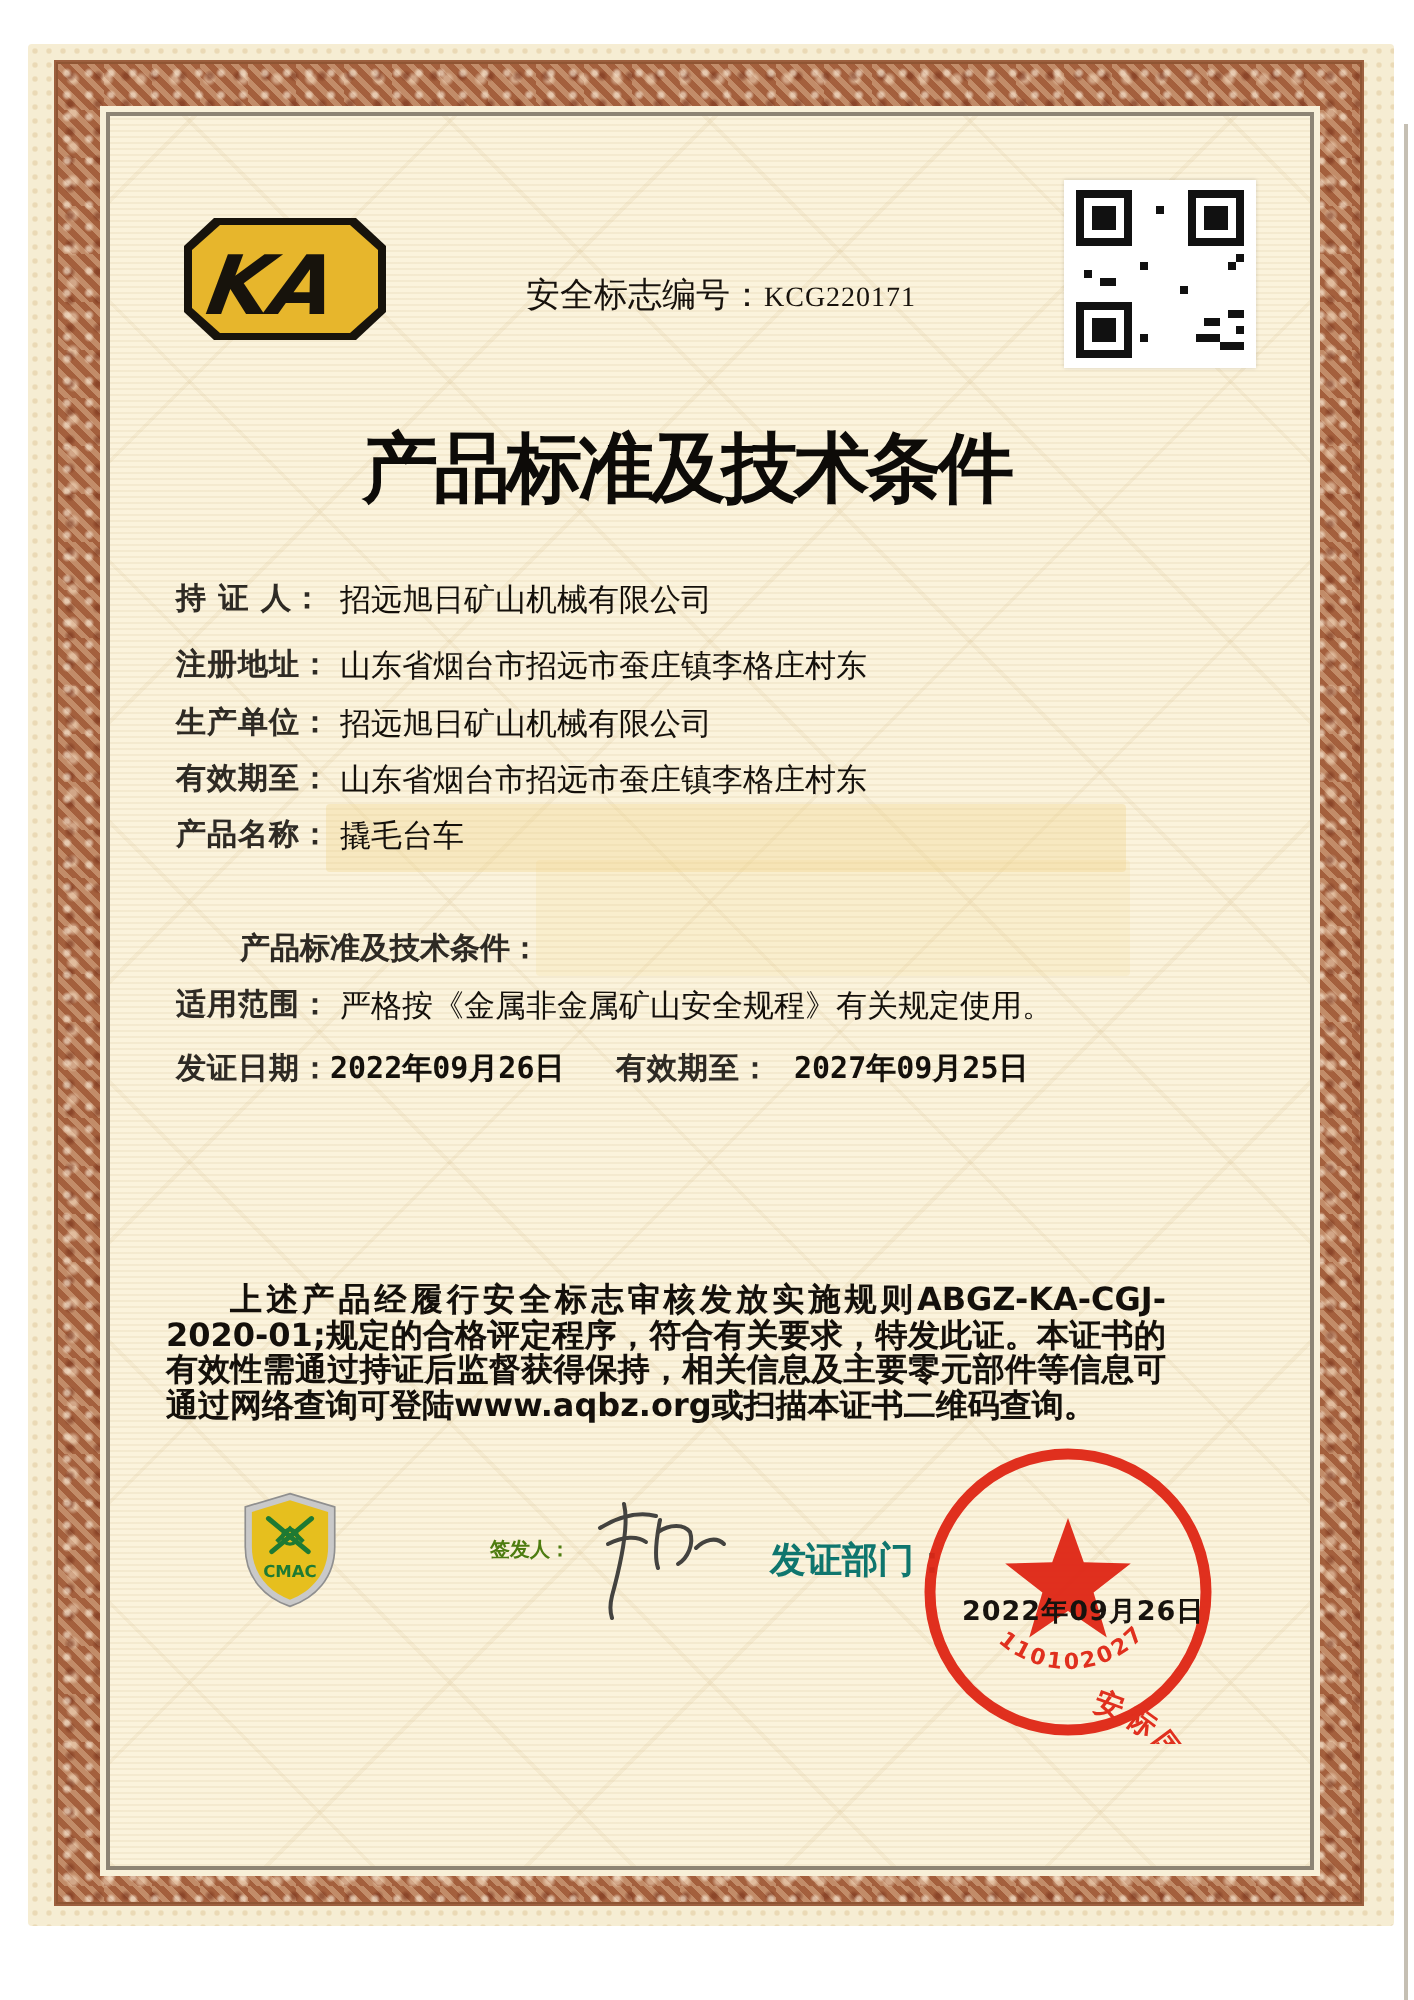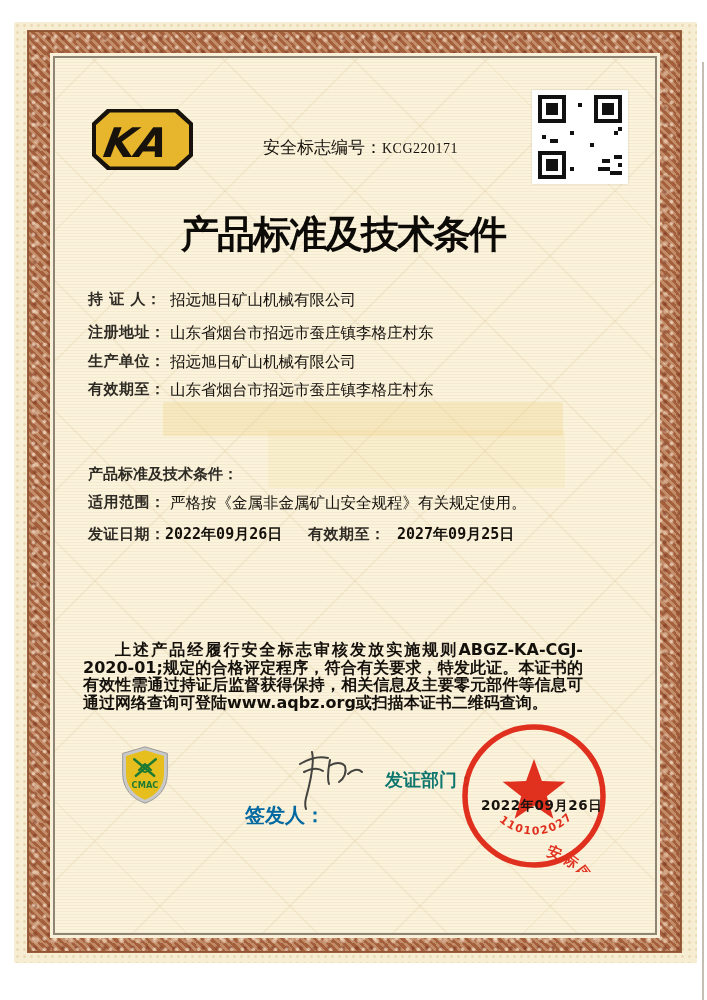--- a/index.html
+++ b/index.html
@@ -34,30 +34,30 @@
   .ka{left:35px;top:49px;width:105px;height:65px;}
   .markline{left:208px;top:78px;font-size:17px;color:#17120d;white-space:nowrap;}
   .markline .num{font-family:"Liberation Serif",serif;font-size:14px;letter-spacing:.5px;}
   .qrbox{left:477px;top:32px;width:96px;height:94px;background:#fff;box-shadow:0 0 2px rgba(0,0,0,.15);}
   .qrbox svg{position:absolute;left:6px;top:5px;}
   .title{left:-12px;right:12px;top:151px;text-align:center;font-size:38px;font-weight:900;
          color:#0d0b08;letter-spacing:-2px;white-space:nowrap;}
   
   .row{left:0;width:596px;height:22px;font-size:15px;white-space:nowrap;padding-left:12px;}
   .lab{position:absolute;left:33px;font-weight:700;color:#2e2a24;letter-spacing:.5px;}
-  .lab-wide{letter-spacing:0;}
+  .lab-wide{letter-spacing:0;margin-left:32px;}
   .val{position:absolute;left:115px;color:#14100b;font-size:16px;}
   .v-num{font-family:"DejaVu Sans Mono",monospace;font-weight:700;font-size:15px;letter-spacing:0;}
   .v-kai{font-size:15.5px;}
   
   .statement{left:28px;top:583px;width:500px;font-size:16px;line-height:17.5px;font-weight:700;
         color:#14100b;text-align:justify;text-indent:2em;}
   
   .shield{left:65px;top:688px;width:50px;height:58px;}
-  .signer{left:190px;top:744px;font-size:20px;font-weight:700;color:#0369a1;}
+  .signer{left:190px;top:710px;font-size:10px;font-weight:700;color:#4d7c0f;}
   .sig{left:237px;top:688px;width:75px;height:66px;}
   .issuer{left:330px;top:710px;font-size:18px;font-weight:700;color:#0f766e;}
   .stamp{left:403px;top:662px;width:152px;height:152px;opacity:.94;}
   .stampdate{left:426px;top:739px;font-size:13.5px;font-weight:700;color:#17130e;letter-spacing:.5px;}
   
   .edge{position:absolute;top:62px;bottom:0;right:3px;width:2px;background:rgba(150,138,116,.55);}
 </style>
 </head>
 <body>
 
@@ -127,20 +127,24 @@
       <span class="val v-kai">山东省烟台市招远市蚕庄镇李格庄村东</span>
     </div>
     <div class="row" style="top:294px">
       <span class="lab">生产单位：</span>
       <span class="val v-kai">招远旭日矿山机械有限公司</span>
     </div>
     <div class="row" style="top:322px">
       <span class="lab">有效期至：</span>
       <span class="val v-kai">山东省烟台市招远市蚕庄镇李格庄村东</span>
     </div>
+    <div class="row" style="top:350px">
+      <span class="lab">产品名称：</span>
+      <span class="val v-kai">撬毛台车</span>
+    </div>
     <div class="row" style="top:407px">
       <span class="lab lab-wide">产品标准及技术条件：</span>
     </div>
     <div class="row" style="top:435px">
       <span class="lab">适用范围：</span>
       <span class="val v-kai">严格按《金属非金属矿山安全规程》有关规定使用。</span>
     </div>
     <div class="row" style="top:467px">
       <span class="lab">发证日期：</span>
       <span class="val v-num" style="left:110px">2022年09月26日</span>

